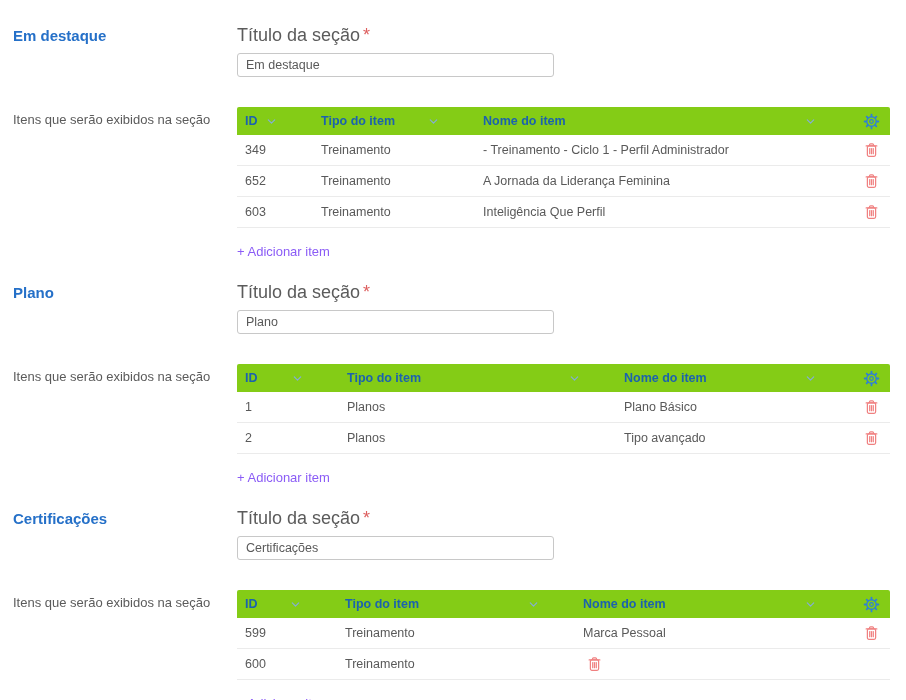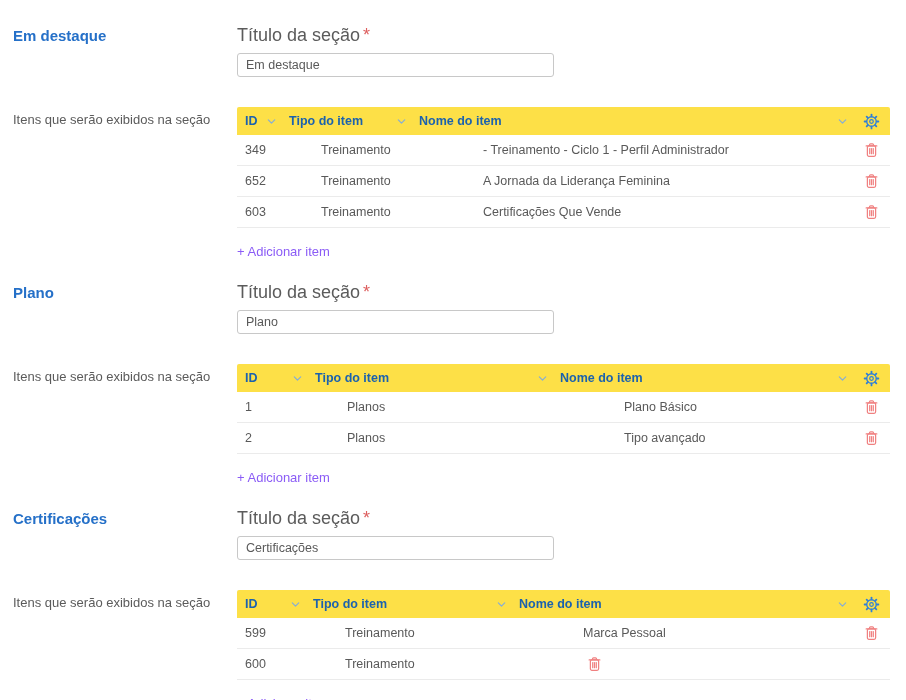--- a/index.html
+++ b/index.html
@@ -16,21 +16,21 @@
   .field-label { font-size:18px; line-height:16px; color:#5b5b5b; }
   .req { color:#dd5f5f; margin-left:3px; }
   .text-input { display:block; margin-top:10px; width:317px; height:24px;
     border:1px solid #c8c8c8; border-radius:3px; padding:0 8px;
     font-family:"Liberation Sans","DejaVu Sans",sans-serif; font-size:12.5px; color:#595959; outline:none; }
 
   .items-label { font-size:13px; color:#5b5b5b; padding-top:5px; line-height:16px; }
 
   .table-wrap { flex:1; }
   .tbl { width:653px; }
-  .tbl-header { display:flex; align-items:center; height:28px; background:#fde047; border-radius:2px 2px 0 0; }
+  .tbl-header { display:flex; align-items:center; height:28px; background:#84cc16; border-radius:2px 2px 0 0;gap:32px; }
   .hcell { display:flex; align-items:center; justify-content:space-between;
     height:100%; padding:0 4px 0 8px; flex:0 0 auto; }
   .hlabel { font-size:12.5px; font-weight:700; color:#1b62ae; white-space:nowrap; }
   .chevron { width:11px; height:11px; color:#84add8; flex:0 0 auto; }
 
   .col-nome { flex:1 1 auto !important; min-width:0; }
   .col-gear { flex:0 0 38px; width:38px; display:flex; align-items:center; justify-content:center; height:100%; }
 
   .tbl-row { display:flex; align-items:center; height:31px; border-bottom:1px solid #ebebeb;gap:32px; }
   .cell { font-size:12.5px; color:#595959; padding:0 8px; flex:0 0 auto;
@@ -135,21 +135,21 @@
                       <path d="M8 7 V12.5"></path>
                       <path d="M9.9 7 V12.5"></path>
           </g>
         </svg>
       </div>
     </div>
 
     <div class="tbl-row">
       <div class="cell col-id" style="width: 44px;">603</div>
       <div class="cell col-tipo" style="width: 130px;">Treinamento</div>
-      <div class="cell col-nome">Certificações Que Vende</div>
+      <div class="cell col-nome">Inteligência Que Perfil</div>
       <div class="col-gear">
         <svg class="trash-icon" viewBox="0 0 16 17" fill="none" stroke="currentColor" stroke-width="1.3">
           <path d="M2.3 4.2 H13.7" stroke-linecap="round"></path>
           <path d="M5.9 4 V2.9 A1 1 0 0 1 6.9 1.9 H9.1 A1 1 0 0 1 10.1 2.9 V4"></path>
           <rect x="3.6" y="4.2" width="8.8" height="11" rx="1.6"></rect>
           <g stroke-linecap="round">
             <path d="M6.1 7 V12.5"></path>
                       <path d="M8 7 V12.5"></path>
                       <path d="M9.9 7 V12.5"></path>
           </g>

